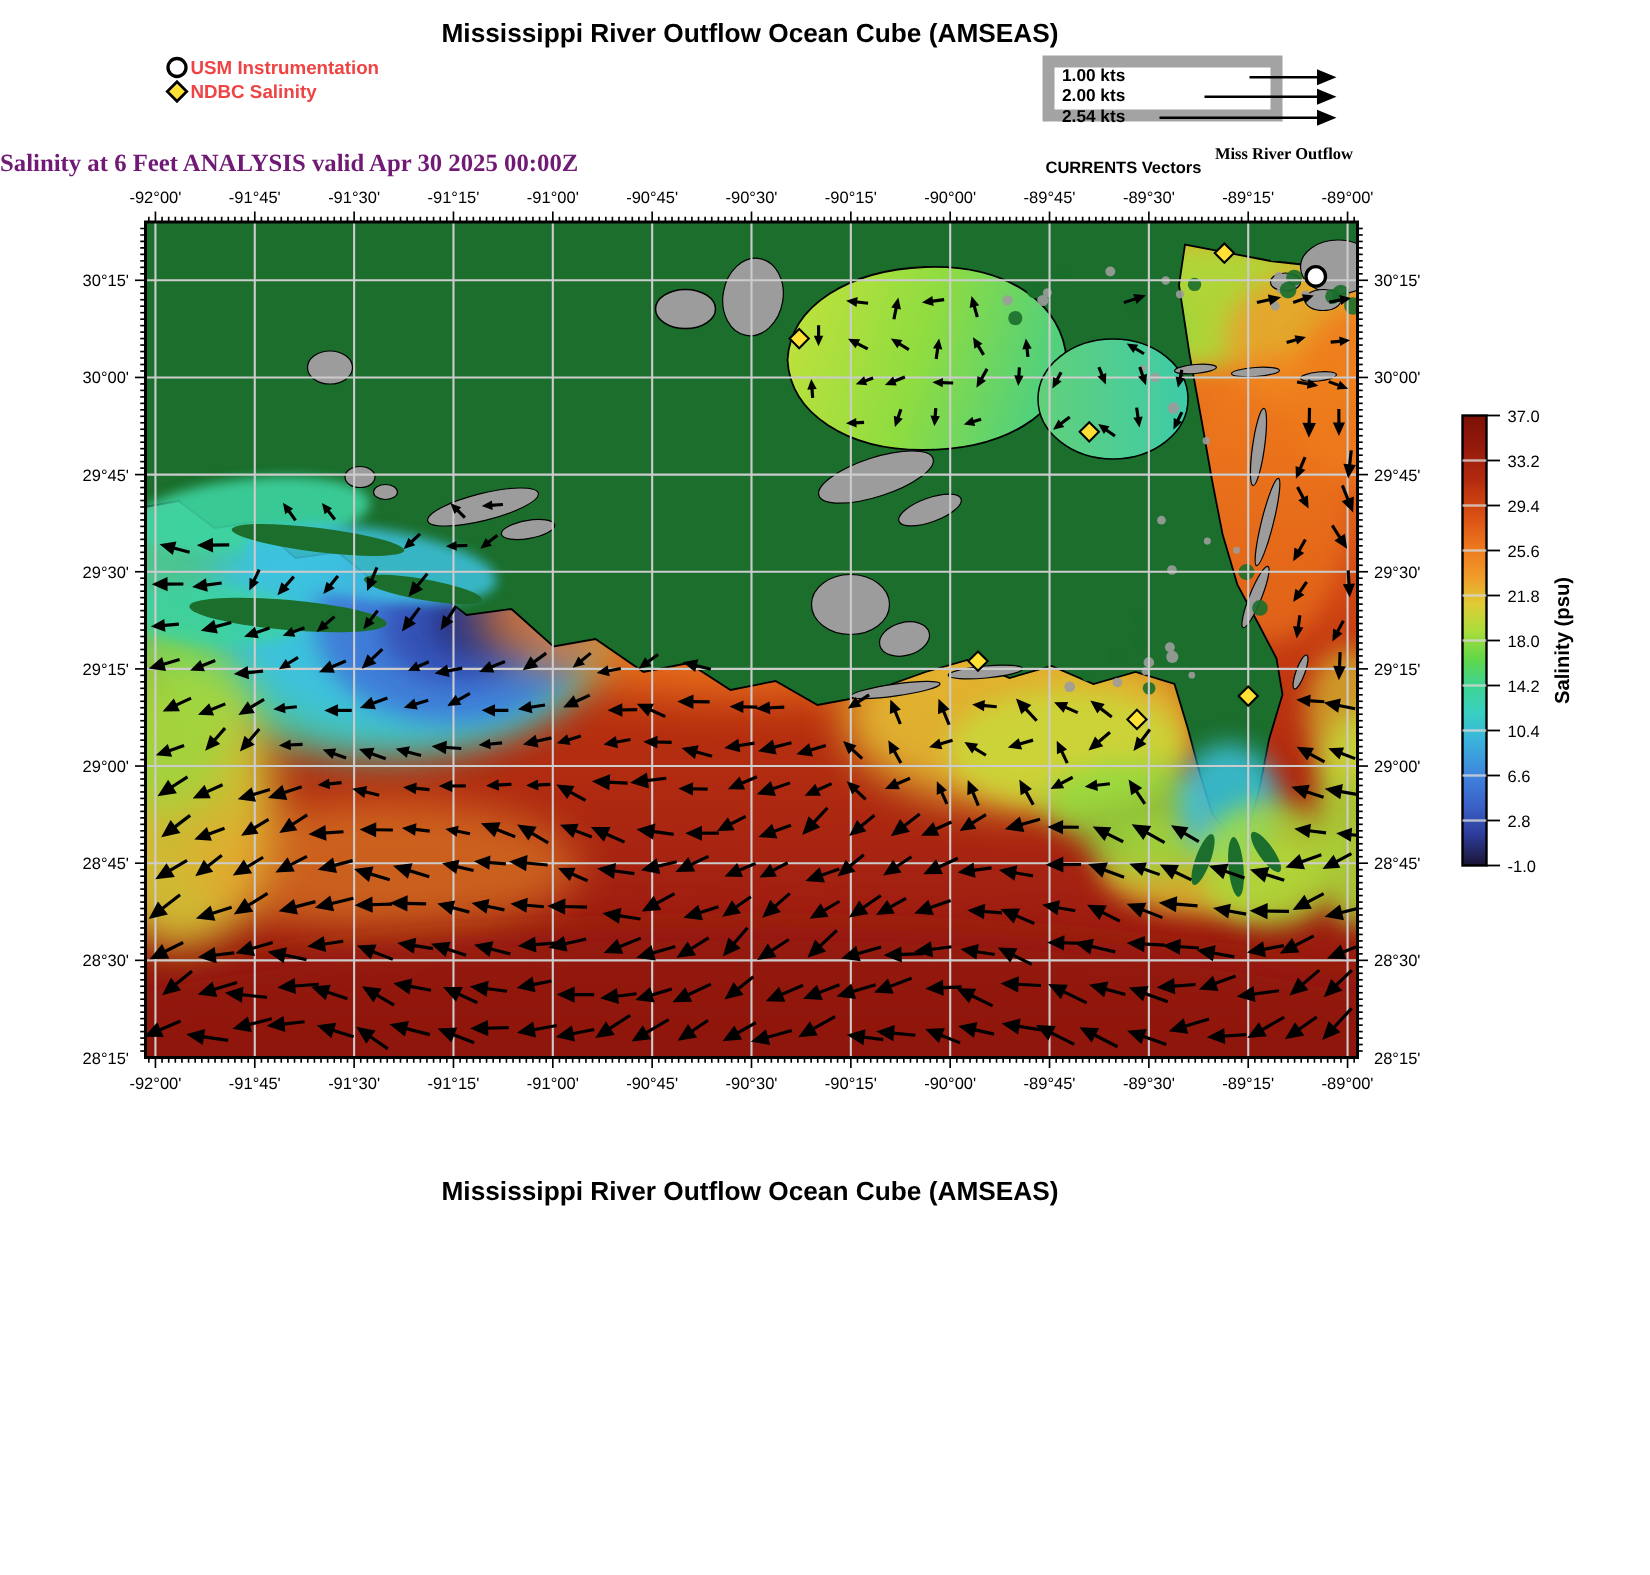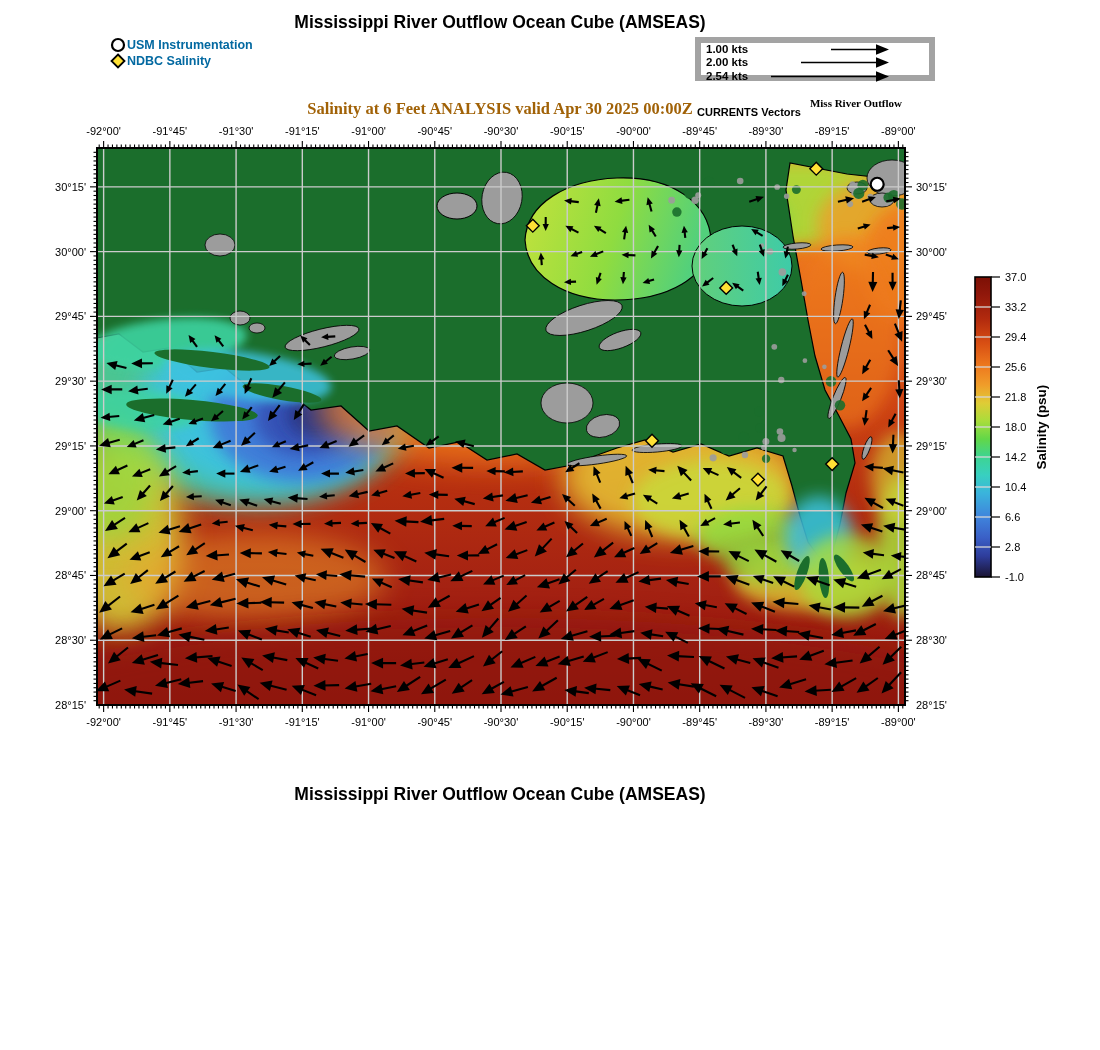--- a/index.html
+++ b/index.html
@@ -1,31 +1,31 @@
 <!DOCTYPE html>
 <html><head>
 <meta charset="utf-8">
 <style>
   html,body{margin:0;padding:0;background:#ffffff;}
   .canvas{position:relative;width:1100px;height:1050px;background:#ffffff;overflow:hidden;
-          font-family:"Liberation Sans",sans-serif;}
+          font-family:"Liberation Sans",sans-serif;border-radius:15px;}
   .main-title{position:absolute;left:0;top:12px;width:1000px;text-align:center;
               font-size:17.5px;font-weight:bold;color:#000;}
   .footer-title{position:absolute;left:0;top:784px;width:1000px;text-align:center;
               font-size:17.5px;font-weight:bold;color:#000;}
-  .sub-title{position:absolute;left:0;top:99px;width:1000px;text-align:center;
-             font-family:"Liberation Serif",serif;font-size:16.5px;font-weight:bold;color:#a16207;}
+  .sub-title{position:absolute;left:0;top:99px;width:1000px;text-align:left;
+             font-family:"Liberation Serif",serif;font-size:16.5px;font-weight:bold;color:#701a75;}
   .region-label{position:absolute;left:770px;top:97px;width:132px;text-align:right;
              font-family:"Liberation Serif",serif;font-size:11px;font-weight:bold;color:#000;}
   .station-legend{position:absolute;left:110px;top:37px;}
   .station-row{display:flex;align-items:center;height:16px;}
   .station-sym{width:17px;height:16px;position:relative;}
-  .station-label{font-size:12.5px;font-weight:bold;color:#0369a1;}
-  .vector-box{position:absolute;left:695px;top:37px;width:240px;height:44px;
-              border:6px solid #a3a3a3;box-sizing:border-box;background:#fff;}
+  .station-label{font-size:12.5px;font-weight:bold;color:#ef4444;}
+  .vector-box{position:absolute;left:695px;top:37px;width:160px;height:44px;
+              border:8px solid #a3a3a3;box-sizing:border-box;background:#fff;}
   .vector-row{position:relative;height:13.3px;}
   .vector-label{position:absolute;left:5px;top:0;font-size:11.5px;font-weight:bold;color:#000;line-height:13.3px;}
   .currents-caption{position:absolute;left:697px;top:83px;font-size:11px;font-weight:bold;color:#000;margin-top:23px;}
   svg text{font-family:"Liberation Sans",sans-serif;}
 </style>
 </head>
 <body>
 
 <div class="canvas">
 

